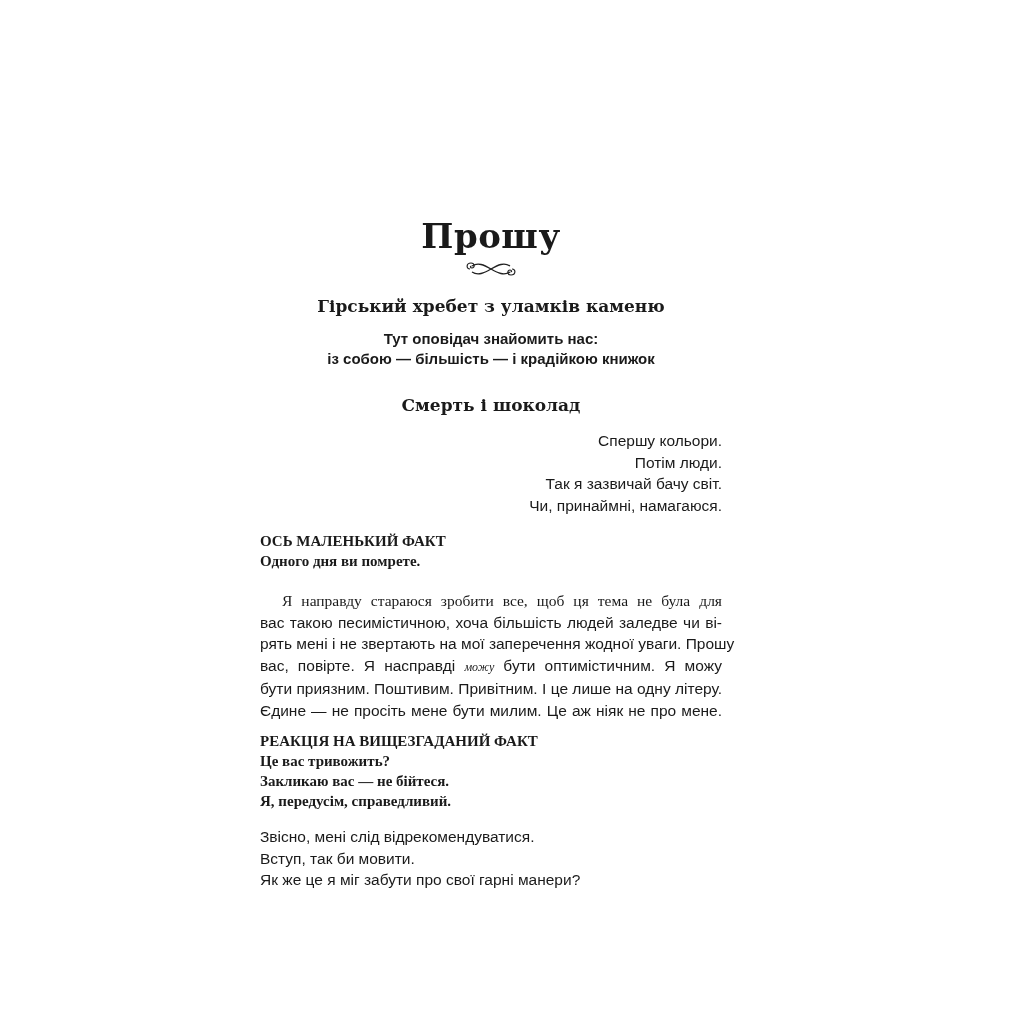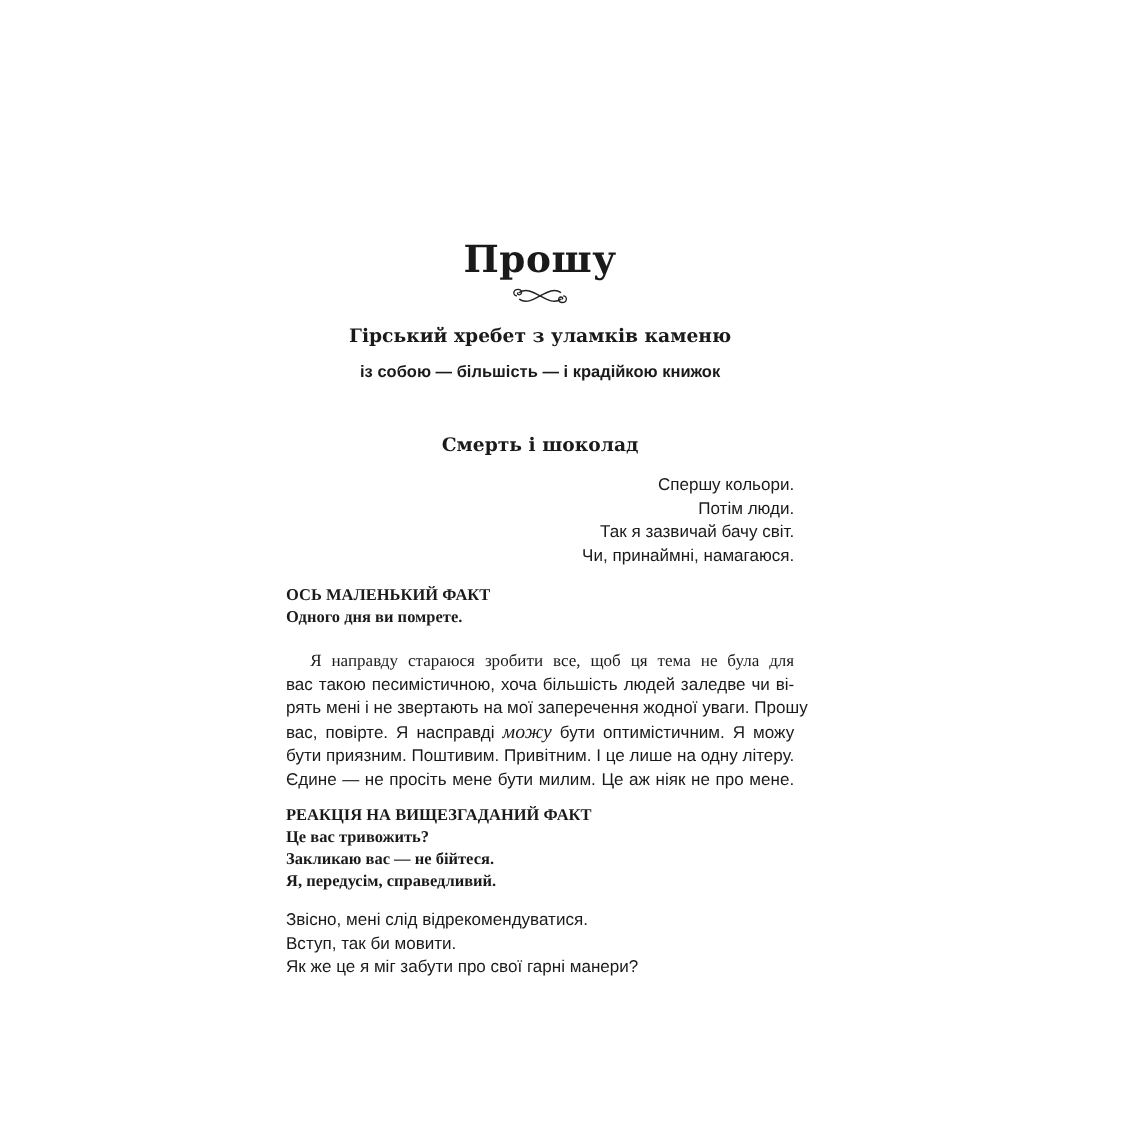--- a/index.html
+++ b/index.html
@@ -111,39 +111,40 @@
       font-size: 15.5px;
       line-height: 21.5px;
       text-align: justify;
     }
     .paragraph div {
       white-space: nowrap;
       text-align-last: justify;
       text-align: justify;
     }
     .paragraph div.first { padding-left: 22px; font-family: Liberation Serif, serif; }
-    .paragraph em { font-style: italic; font-family: "Liberation Serif", serif; font-size: 18px; }
+    .paragraph em { font-style: italic; font-family: "Liberation Serif", serif; font-size: 12px; }
   </style>
 </head>
 <body>
 
 <div class="page">
 
   <h1 class="title">Прошу</h1>
 
   <svg class="ornament" viewBox="0 0 54 22">
     <path d="M6 11 C2 11 2 5 7 5 C11 5 11 10 8 10 C6 10 6 8 7.5 8" fill="none" stroke="#222" stroke-width="1.2"></path>
     <path d="M8 14 C14 18 20 15 27 11 C34 7 40 4 46 8" fill="none" stroke="#222" stroke-width="1.3"></path>
     <path d="M8 8 C14 4 20 7 27 11 C34 15 40 18 46 14" fill="none" stroke="#222" stroke-width="1.3"></path>
     <path d="M48 11 C52 11 52 17 47 17 C43 17 43 12 46 12 C48 12 48 14 46.5 14" fill="none" stroke="#222" stroke-width="1.2"></path>
   </svg>
 
   <h2 class="part-title">Гірський хребет з уламків каменю</h2>
 
   <div class="part-subtitle">
+    <div>Тут оповідач знайомить нас:</div>
     <div>із собою — більшість — і крадійкою книжок</div>
   </div>
 
   <h3 class="chapter-title">Смерть і шоколад</h3>
 
   <div class="lines block-1">
     <div>Спершу кольори.</div>
     <div>Потім люди.</div>
     <div>Так я зазвичай бачу світ.</div>
     <div>Чи, принаймні, намагаюся.</div>

